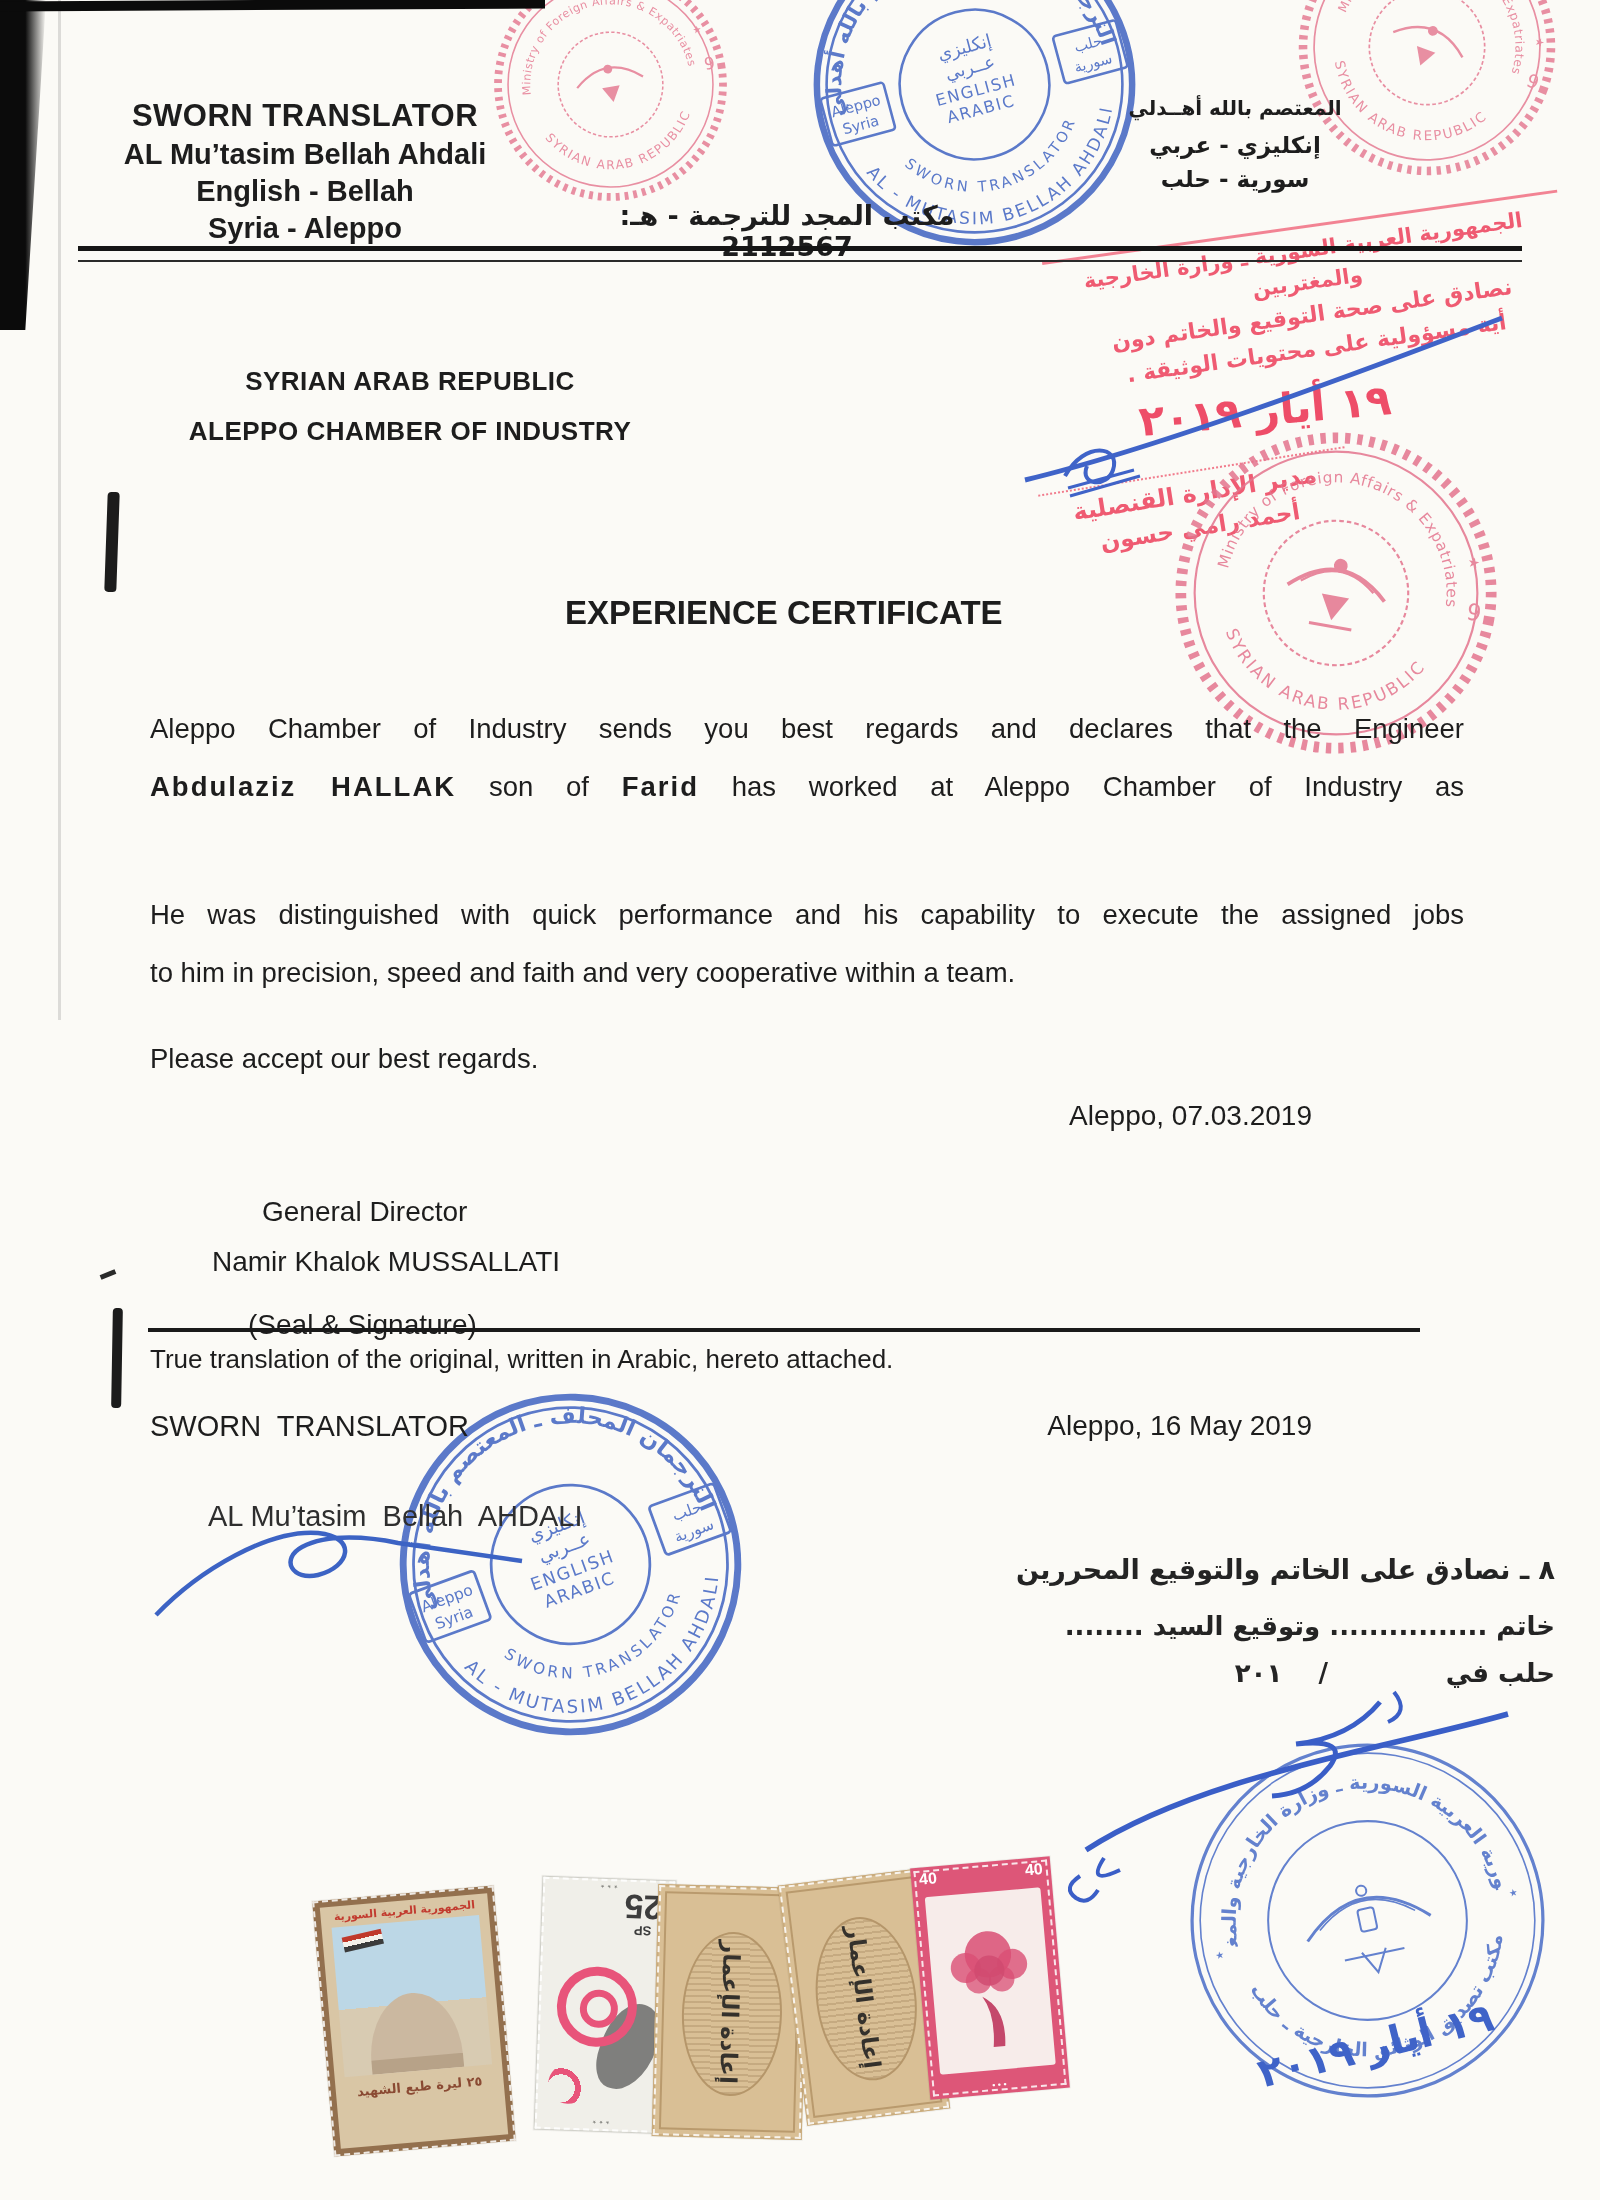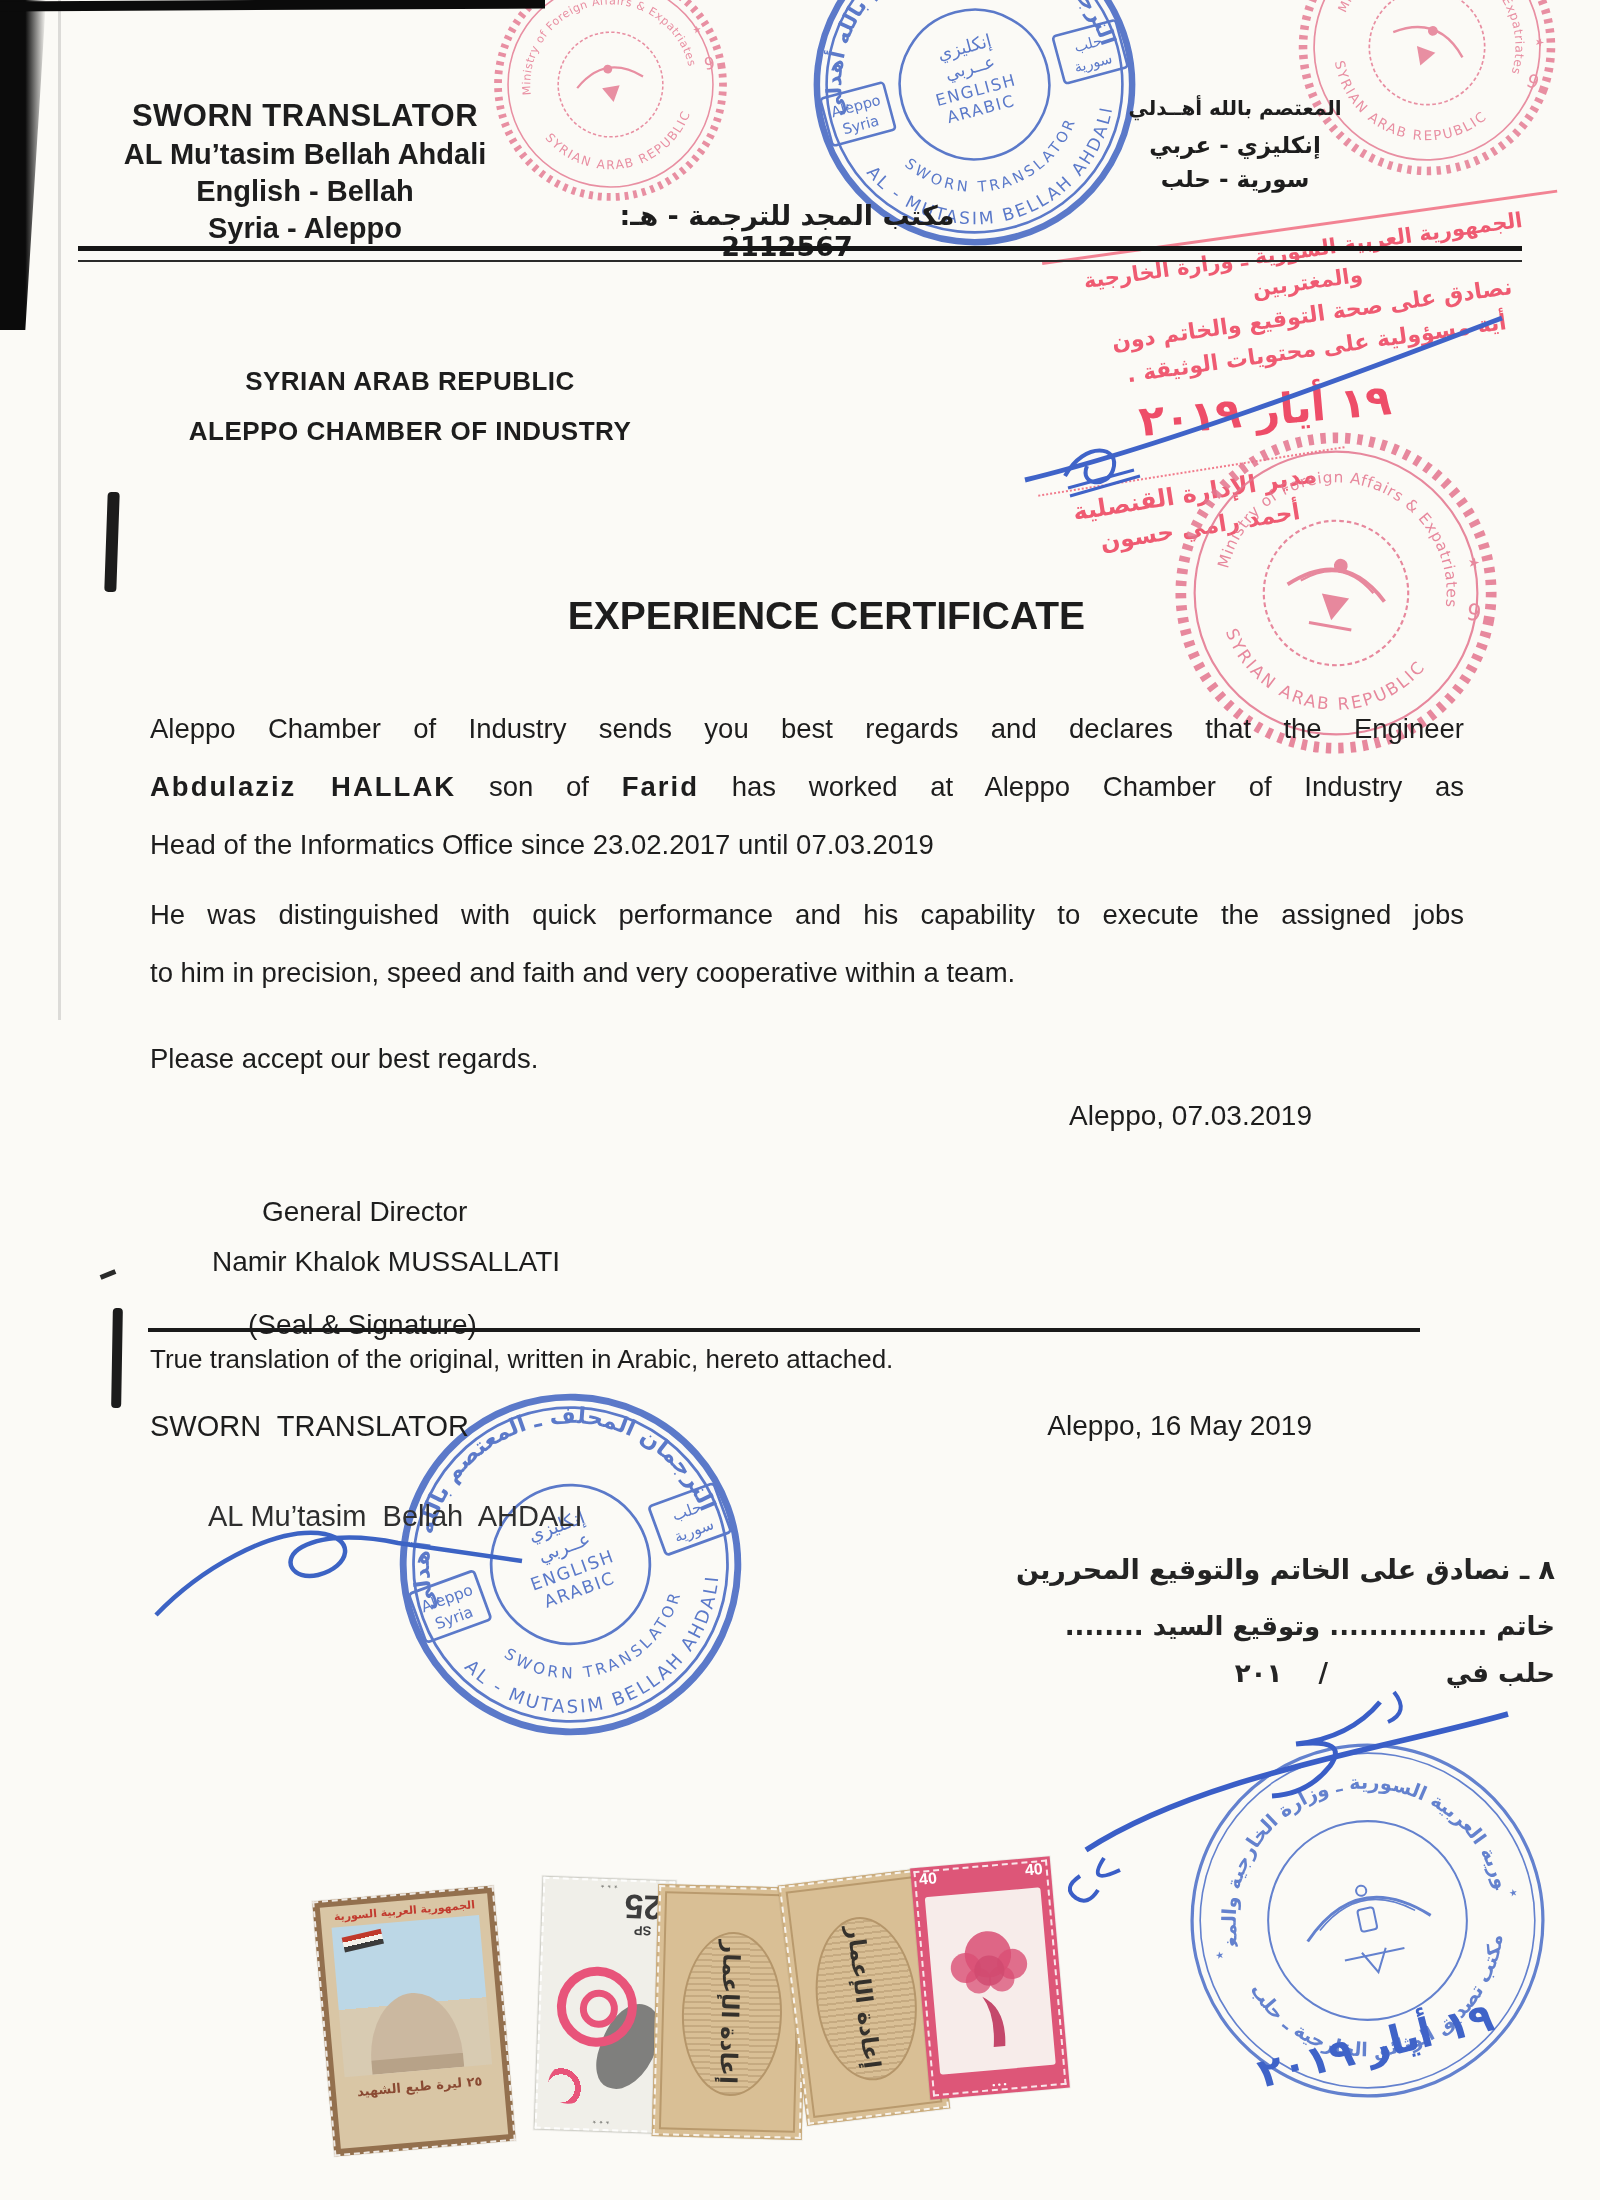--- a/index.html
+++ b/index.html
@@ -21,21 +21,21 @@
   .hdr-right .l1{font-size:35px;line-height:44px;}
   .hdr-right .l2{font-size:20px;line-height:40px;}
   .hdr-right .l3,.hdr-right .l4{font-size:23px;line-height:34px;}
   .phone{left:552px;top:200px;width:470px;text-align:center;font-size:27px;font-weight:bold;}
   .rule-top{left:78px;top:246px;width:1444px;height:9px;border-top:5px solid #151515;border-bottom:2px solid #2a2a2a;z-index:2;}
 
   
   .letterhead{left:170px;top:356px;width:480px;text-align:center;font-weight:bold;font-size:26px;line-height:50px;letter-spacing:.5px;}
 
   
-  .title{left:565px;top:594px;width:520px;text-align:right;font-size:39px;font-weight:bold;}
+  .title{left:565px;top:594px;width:520px;text-align:left;font-size:33px;font-weight:bold;}
   .body-par{left:150px;width:1314px;font-size:27.5px;line-height:58px;}
   .p1{top:700px;}
   .p2{top:886px;}
   .p3{top:1030px;}
   .jline{text-align:justify;text-align-last:justify;}
   .lline{text-align:left;}
   .bold-name{font-weight:bold;letter-spacing:2px;}
   .place-date1{left:1000px;top:1100px;width:312px;text-align:right;font-size:28px;}
   .sig-title{left:262px;top:1196px;font-size:28px;}
   .sig-name{left:212px;top:1246px;font-size:28px;}
@@ -253,21 +253,20 @@
     <text font-size="11" letter-spacing="1.5"><textPath href="#ps3b" startOffset="50%" text-anchor="middle" class="pstx">SYRIAN ARAB REPUBLIC</textPath></text>
     <text class="pstx" x="196" y="112" font-size="15">9</text>
     <text class="pstx" x="191" y="78" font-size="9">★</text>
   </svg>
 
   <div class="txt title">EXPERIENCE CERTIFICATE</div>
 
   <div class="txt body-par p1">
     <div class="jline">Aleppo Chamber of Industry sends you best regards and declares that the Engineer</div>
     <div class="jline"><span class="bold-name">Abdulaziz HALLAK</span><span> son of </span><span class="bold-name">Farid</span><span> has worked at Aleppo Chamber of Industry as</span></div>
-    <div class="lline">Head of the Informatics Office since 23.02.2017 until 07.03.2019</div>
   </div>
   <div class="txt body-par p2">
     <div class="jline">He was distinguished with quick performance and his capability to execute the assigned jobs</div>
     <div class="lline">to him in precision, speed and faith and very cooperative within a team.</div>
   </div>
   <div class="txt body-par p3">Please accept our best regards.</div>
 
   <div class="txt place-date1">Aleppo, 07.03.2019</div>
 
   <div class="txt sig-title">General Director</div>

